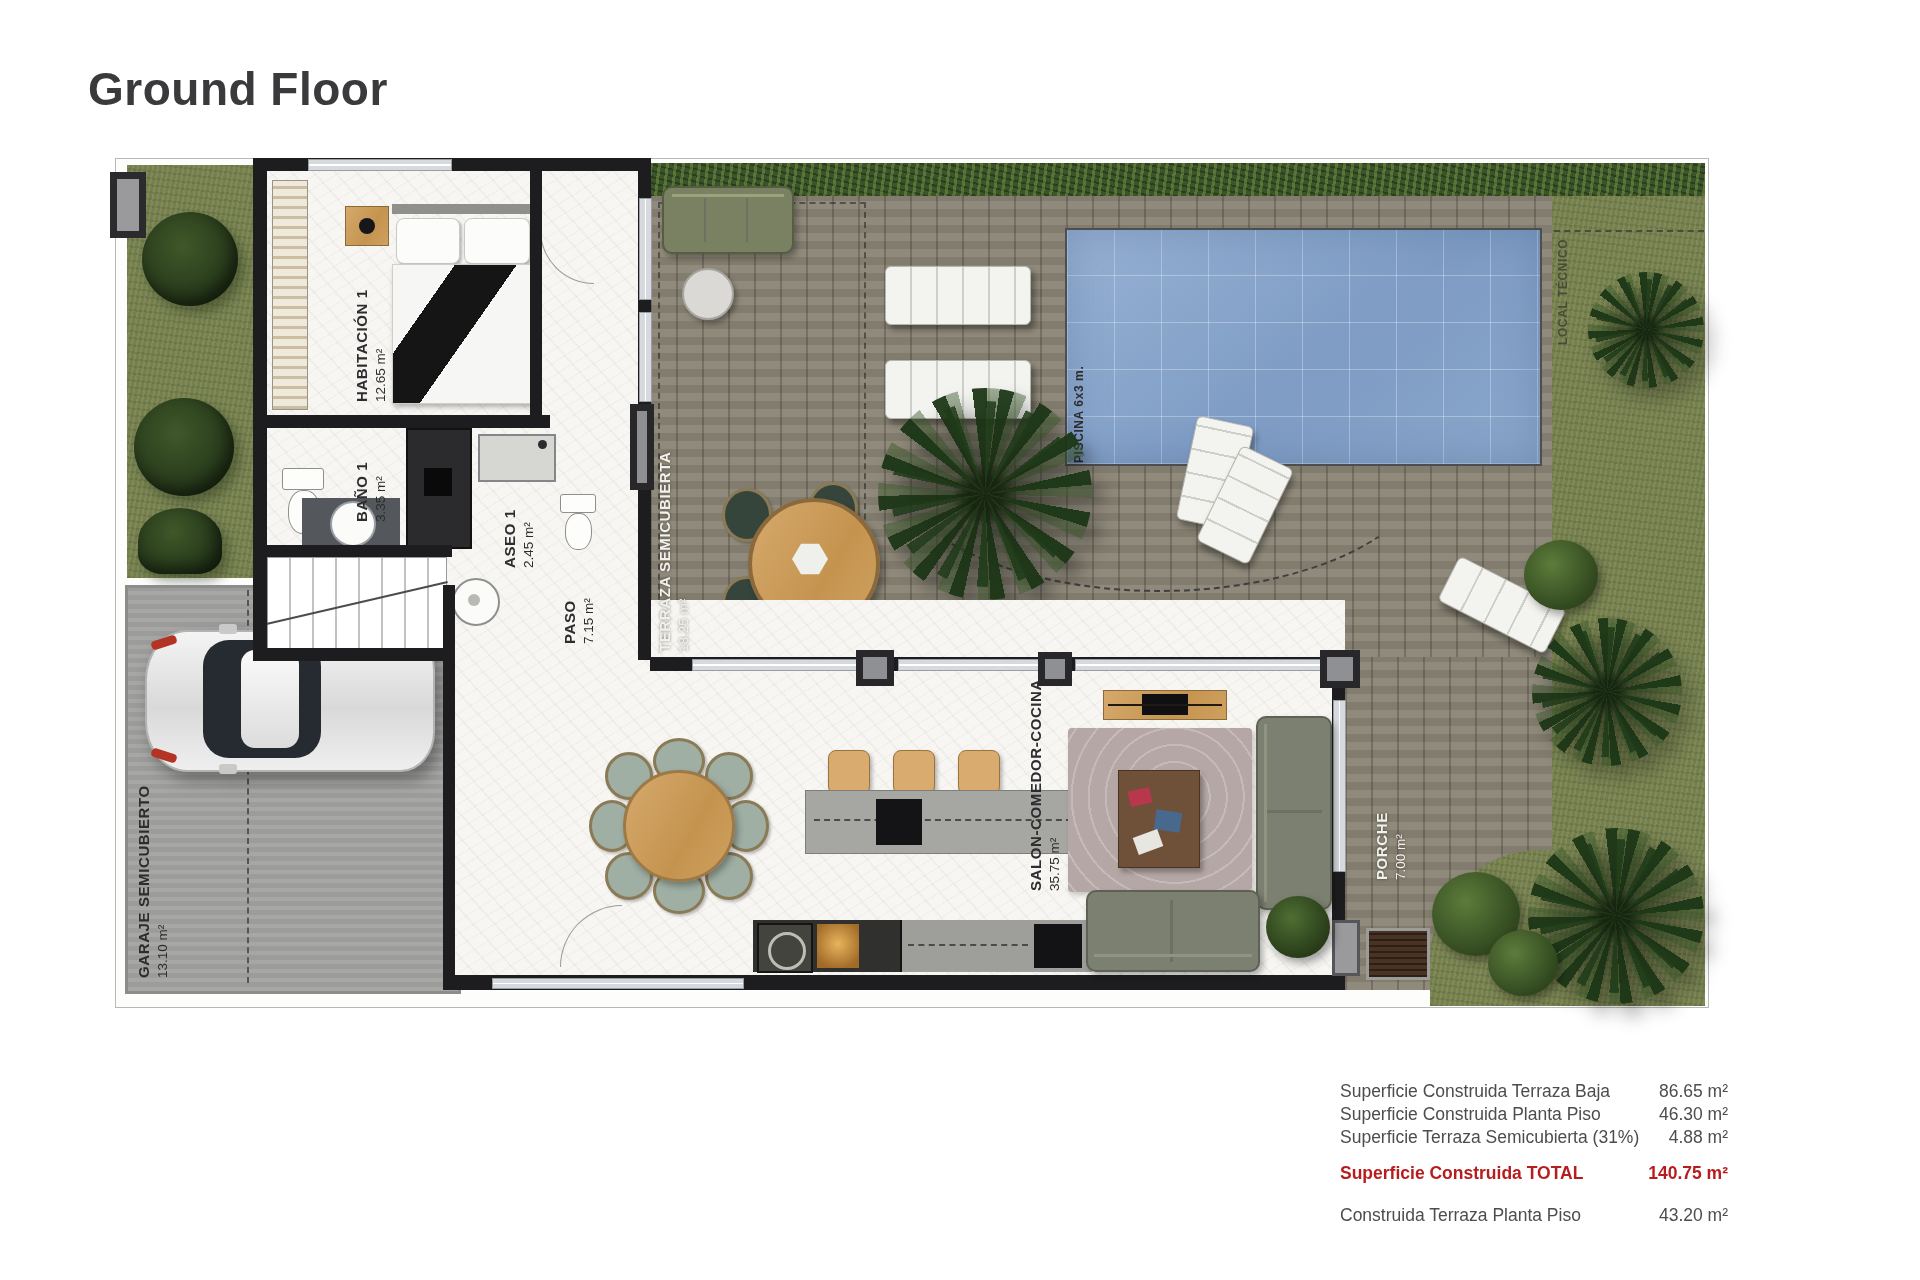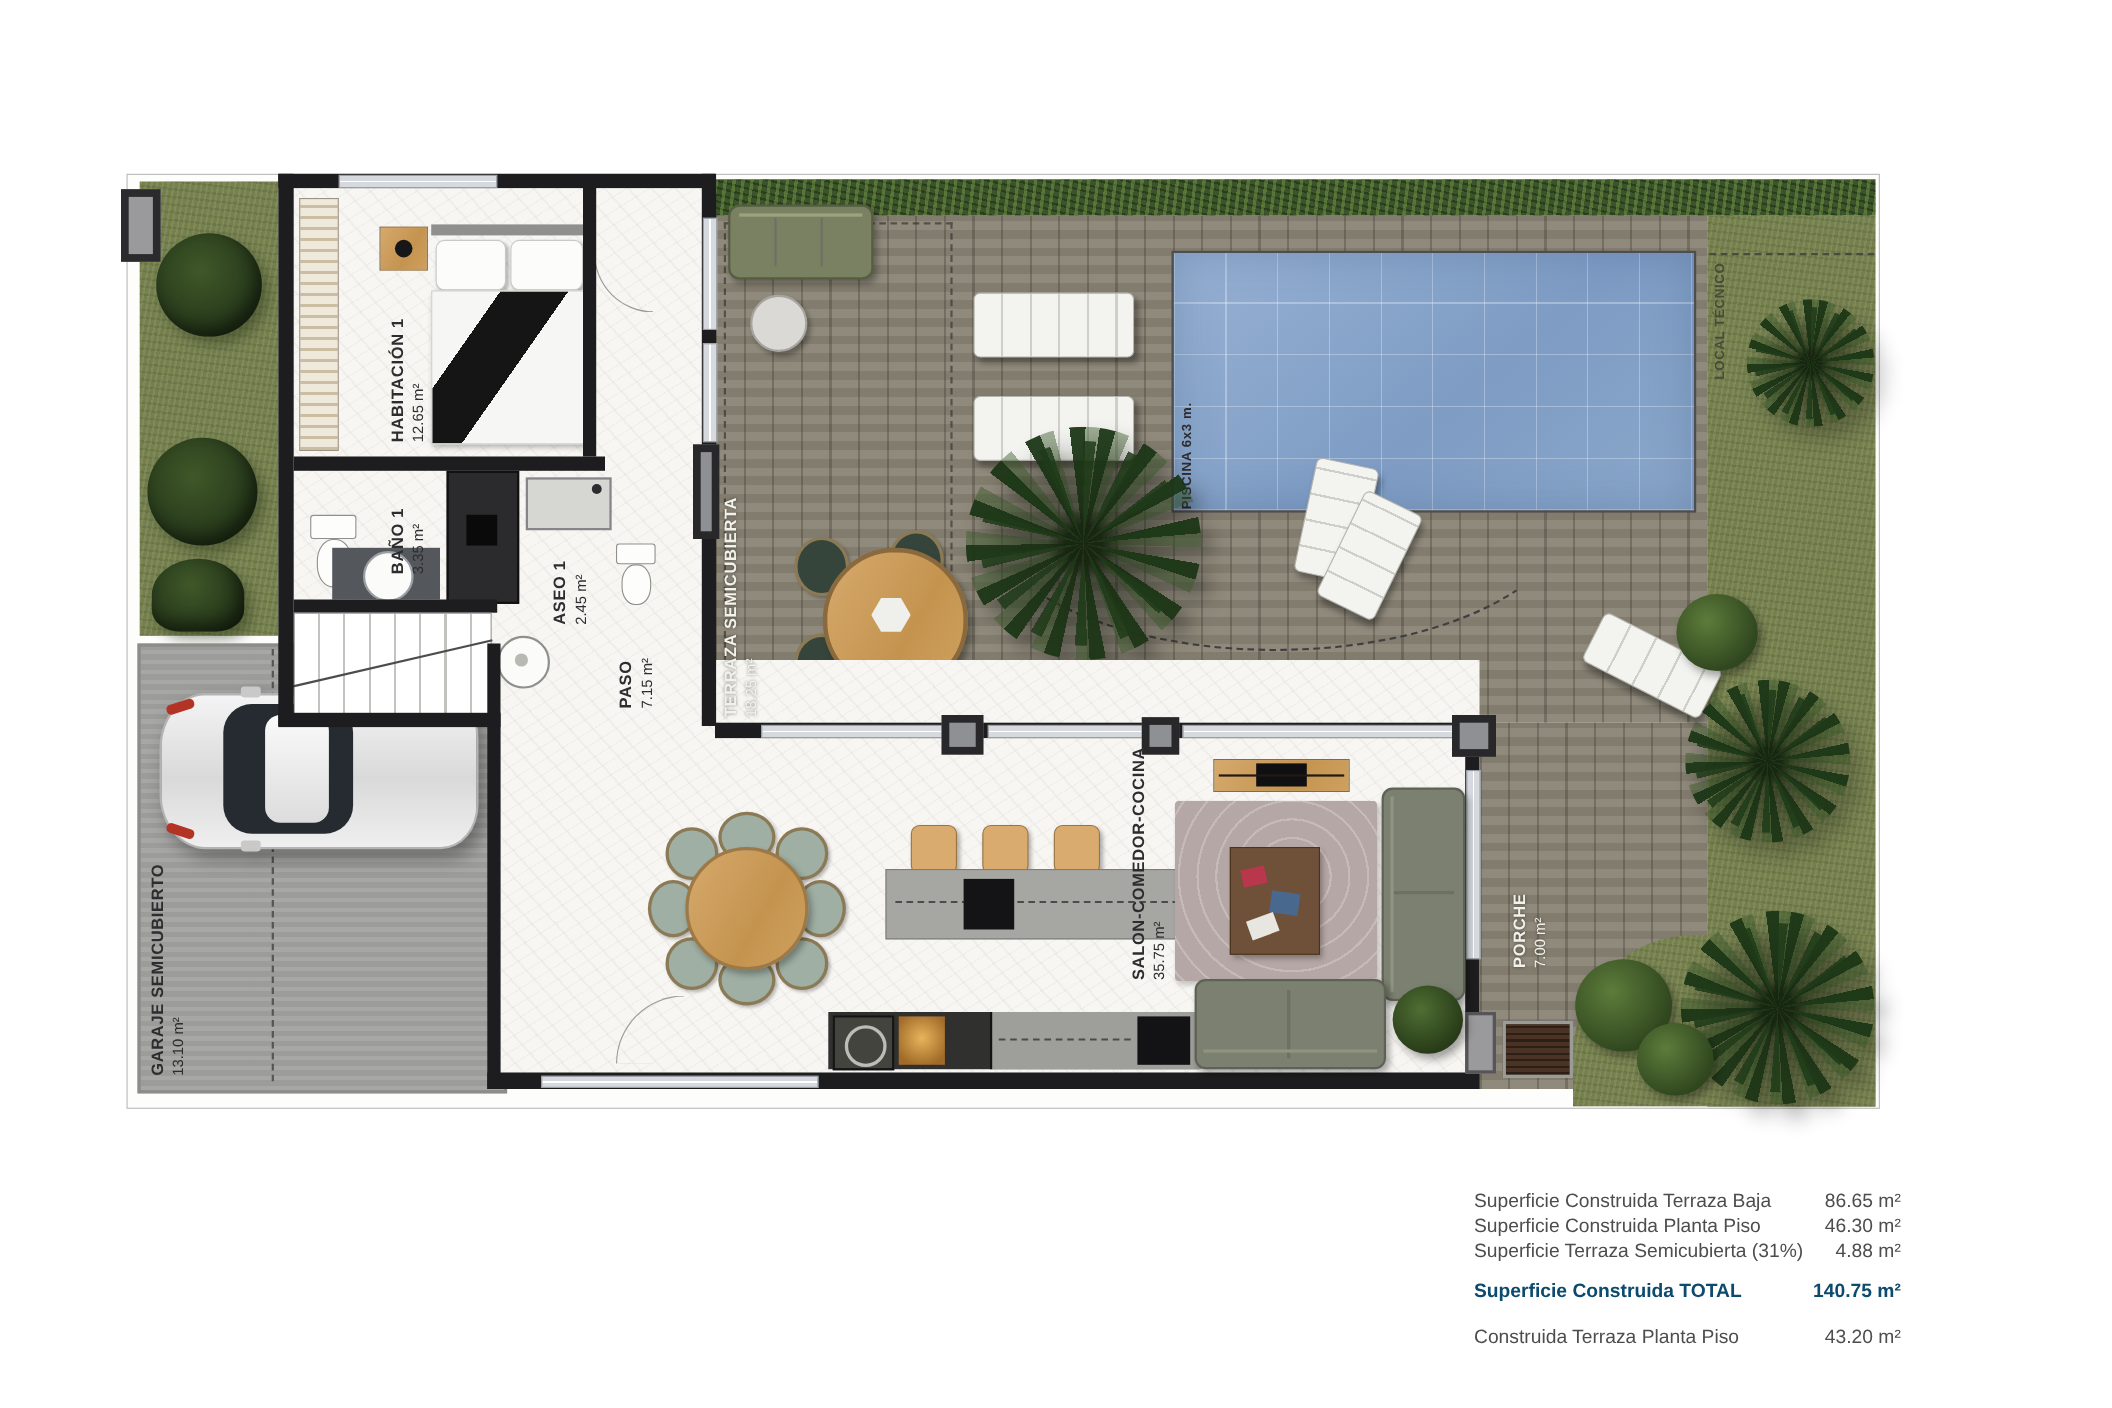--- a/index.html
+++ b/index.html
@@ -74,28 +74,29 @@
   .wood{background:linear-gradient(120deg,#d6a96c,#c4944f 60%,#cfa05e);}
   .dash-v{position:absolute;border-left:2px dashed #555;}
   .dash-h{position:absolute;border-top:2px dashed #4a4a3e;}
   .dash-box{position:absolute;border:2px dashed rgba(35,35,35,.55);}
   .dash-arc{position:absolute;border:2px dashed #3f3f41;border-color:transparent transparent #3f3f41 transparent;border-radius:50%;}
 
   
   .summary{position:absolute;left:1340px;top:1080px;width:388px;color:#4d4d4f;font-size:17.5px;}
   .srow{display:flex;justify-content:space-between;line-height:23px;}
   .srow .sval{text-align:right;}
-  .srow.total{font-weight:700;color:#0c4a6e;margin-top:13px;}
+  .srow.total{font-weight:700;color:#b91c1c;margin-top:13px;}
   .srow.last{margin-top:19px;}
 </style>
 </head>
 <body>
 
 <div class="canvas">
 
+  <div class="title">Ground Floor</div>
 
   <div class="plot"></div>
 
   <div class="abs deck" style="left:650px;top:196px;width:902px;height:461px;"></div>
   <div class="abs deck" style="left:1345px;top:657px;width:207px;height:333px;"></div>
   <div class="abs grass" style="left:1552px;top:196px;width:153px;height:810px;"></div>
   <div class="abs grass" style="left:1430px;top:850px;width:275px;height:156px;border-radius:110px 0 0 0;"></div>
   <div class="abs grass" style="left:127px;top:165px;width:126px;height:413px;"></div>
   <div class="abs hedge" style="left:650px;top:163px;width:1055px;height:33px;"></div>
   <div class="dash-h" style="left:1554px;top:230px;width:150px;"></div>

